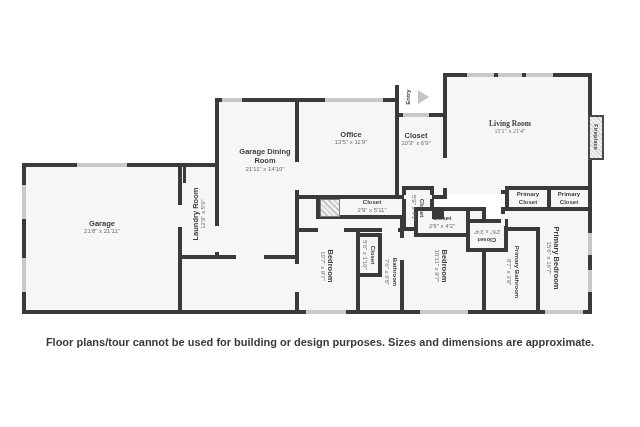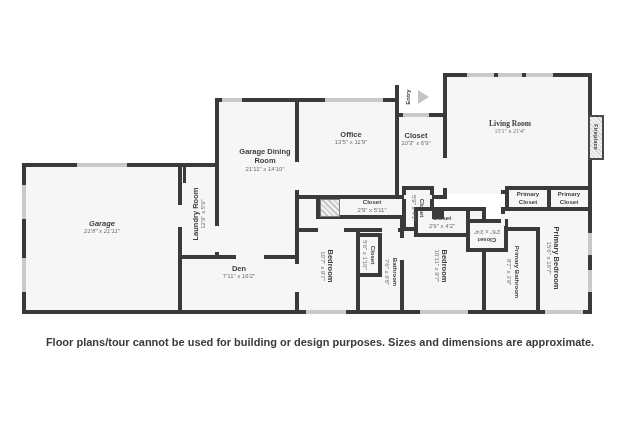--- a/index.html
+++ b/index.html
@@ -87,21 +87,21 @@
   <div class="gap" style="left:443px;top:158px;width:4px;height:30px;"></div>
   <div class="gap" style="left:447px;top:190px;width:54px;height:4px;"></div>
   <div class="gap" style="left:318px;top:228px;width:26px;height:4px;"></div>
   <div class="gap" style="left:382px;top:228px;width:16px;height:4px;"></div>
   <div class="gap" style="left:400px;top:238px;width:4px;height:22px;"></div>
   <div class="gap" style="left:486px;top:227px;width:16px;height:4px;"></div>
   <div class="gap" style="left:501px;top:214px;width:4px;height:12px;"></div>
 
   <div class="arrow" style="left:418px;top:90px;"></div>
 
-  <div class="lbl h" style="left:102px;top:227px;width:90px;font-style:italic;">
+  <div class="lbl h" style="left:102px;top:227px;width:90px;">
     <div class="nm">Garage</div>
     <div class="dm">21'8" x 21'11"</div>
   </div>
   <div class="lbl vu" style="left:199px;top:214px;">
     <div class="nm">Laundry Room</div>
     <div class="dm">12'9" x 5'9"</div>
   </div>
   <div class="lbl h" style="left:265px;top:160px;width:62px;">
     <div class="nm">Garage Dining Room</div>
     <div class="dm">21'11" x 14'10"</div>
@@ -163,19 +163,15 @@
     <div class="dm">7'6" x 6'8"</div>
   </div>
   <div class="lbl vd tiny" style="left:368px;top:255px;">
     <div class="nm">Closet</div>
     <div class="dm">5'6" x 1'10"</div>
   </div>
   <div class="lbl vd" style="left:327px;top:266px;">
     <div class="nm">Bedroom</div>
     <div class="dm">10'7" x 9'7"</div>
   </div>
-  <div class="lbl h" style="left:239px;top:272px;width:70px;">
-    <div class="nm">Den</div>
-    <div class="dm">7'11" x 16'2"</div>
-  </div>
 
   <div class="disclaimer">Floor plans/tour cannot be used for building or design purposes. Sizes and dimensions are approximate.</div>
 </div>
 
 </body></html>

